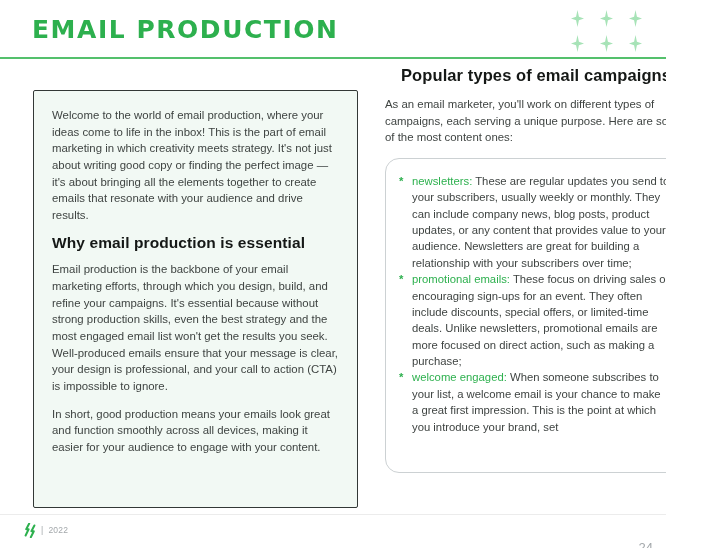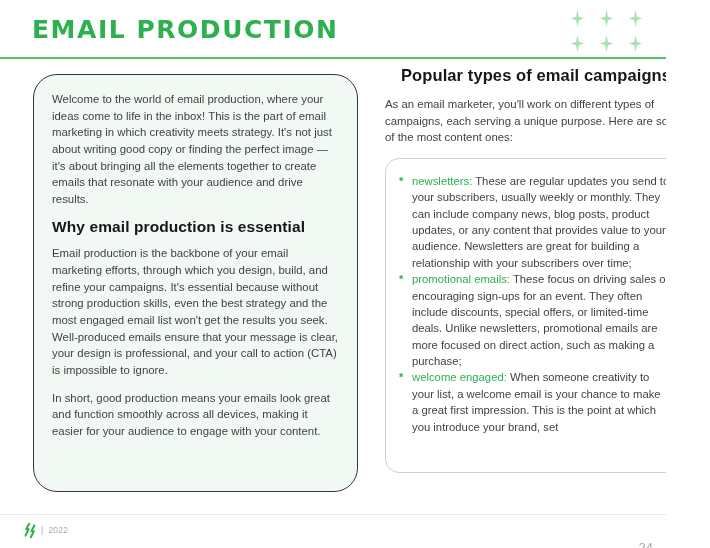--- a/index.html
+++ b/index.html
@@ -21,23 +21,23 @@
     justify-items:center; align-items:center;
   }
   .sparkle {
     width:13px; height:17px; background:#a7e3b7;
     clip-path:polygon(50% 0%, 61% 39%, 100% 50%, 61% 61%, 50% 100%, 39% 61%, 0% 50%, 39% 39%);
   }
   .header-line { position:absolute; left:0; top:57px; width:710px; height:2px; background:#54c06c; }
 
   
   .left-box {
-    position:absolute; left:33px; top:74px; width:325px; height:418px;
+    position:absolute; left:33px; top:90px; width:325px; height:418px;
     box-sizing:border-box; background:#f2f9f4; border:1.4px solid #333836;
-    border-radius:24px; padding:16px 17px 14px 18px;
+    border-radius:2px; padding:16px 17px 14px 18px;
   }
   .body-text { font-size:11.4px; line-height:1.46; color:#3f4442; margin:0 0 11px 0; }
   .left-heading { font-size:15.5px; font-weight:bold; color:#151816; margin:2px 0 9px 0; letter-spacing:.1px; }
 
   
   .right-col { position:absolute; left:385px; top:66px; width:302px; }
   .right-heading { font-size:16.5px; font-weight:bold; color:#151816; margin:0 0 11px 16px; letter-spacing:.1px; }
   .right-intro { margin:0; }
 
   .right-box {
@@ -92,21 +92,21 @@
       <div class="bullet">
         <span class="marker">*</span>
         <span><b class="blabel">newsletters:</b> <span>These are regular updates you send to your subscribers, usually weekly or monthly. They can include company news, blog posts, product updates, or any content that provides value to your audience. Newsletters are great for building a relationship with your subscribers over time;</span></span>
       </div>
       <div class="bullet">
         <span class="marker">*</span>
         <span><b class="blabel">promotional emails:</b> <span>These focus on driving sales or encouraging sign-ups for an event. They often include discounts, special offers, or limited-time deals. Unlike newsletters, promotional emails are more focused on direct action, such as making a purchase;</span></span>
       </div>
       <div class="bullet">
         <span class="marker">*</span>
-        <span><b class="blabel">welcome engaged:</b> <span>When someone creativity to your list, a welcome email is your chance to make a great first impression. This is the point at which you introduce your brand, set</span></span>
+        <span><b class="blabel">welcome engaged:</b> <span>When someone subscribes to your list, a welcome email is your chance to make a great first impression. This is the point at which you introduce your brand, set</span></span>
       </div>
     </div>
   </div>
 
   <div class="footer-line"></div>
 
   <div class="footer">
     <svg class="logo-icon" viewBox="0 0 12 15" xmlns="http://www.w3.org/2000/svg">
       <path d="M5.2 0.5 L2.2 6.2 L4.6 6.2 L1.6 12.5" stroke="#2db04e" stroke-width="2" fill="none" stroke-linecap="round" stroke-linejoin="round"></path>
       <path d="M10.4 2.5 L7.4 8.2 L9.8 8.2 L6.8 14.2" stroke="#2db04e" stroke-width="2" fill="none" stroke-linecap="round" stroke-linejoin="round"></path>

